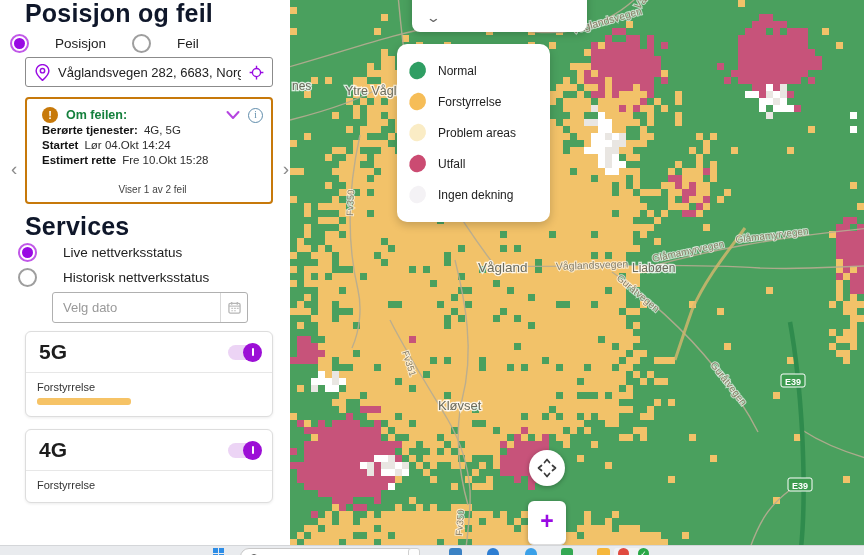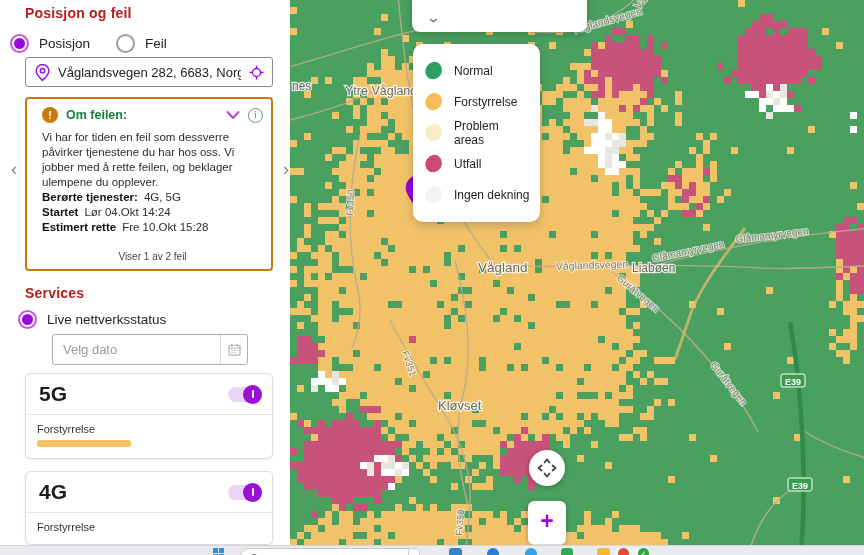--- a/index.html
+++ b/index.html
@@ -1,24 +1,24 @@
 <!DOCTYPE html>
 <html><head>
 <meta charset="utf-8">
 <style>
   html,body{margin:0;padding:0;background:#cfcfcf;}
   *{box-sizing:border-box;font-family:"Liberation Sans",sans-serif;}
   .app{position:relative;width:864px;height:555px;background:#fff;overflow:hidden;}
 
   
   .sidebar{position:absolute;left:0;top:0;width:290px;height:545px;background:#fff;z-index:5;}
-  .h2{font-size:14px;font-weight:bold;color:#b91c1c;margin:3px 0 0 25px;line-height:21px;letter-spacing:.2px;}
+  .h2{font-size:25px;font-weight:bold;color:#0f172a;margin:3px 0 0 25px;line-height:21px;letter-spacing:.2px;}
   .mode-radios{display:flex;gap:26px;margin:10px 0 0 10px;}
   .v-radios{display:flex;flex-direction:column;gap:6px;margin:6px 0 0 18px;}
-  .radio-row{display:flex;align-items:center;gap:10px;}
+  .radio-row{display:flex;align-items:center;gap:26px;}
   .radio{width:19px;height:19px;border-radius:50%;border:2px solid #9e9e9e;background:#fff;flex:0 0 auto;position:relative;}
   .radio.sel{border-color:#c158e8;}
   .radio.sel::after{content:"";position:absolute;left:2px;top:2px;width:11px;height:11px;border-radius:50%;background:#990ae3;}
   .radio-label{font-size:13.5px;color:#222;}
 
   .address-box{display:flex;align-items:center;gap:8px;margin:4px 0 0 25px;width:248px;height:30px;border:1px solid #8b8b8b;border-radius:3px;background:#fff;padding:0 8px 0 9px;}
   .address-box .addr-text{font-size:13px;color:#222;flex:1;white-space:nowrap;overflow:hidden;}
 
   .carousel{position:relative;}
   .chev{position:absolute;top:62px;font-size:19px;color:#8a8a8a;cursor:pointer;line-height:19px;}
@@ -52,21 +52,21 @@
 
   
   .map{position:absolute;left:290px;top:0;width:574px;height:555px;background:#4aa05e;overflow:hidden;}
   .map svg text.place{fill:#6b6b5c;paint-order:stroke;stroke:rgba(255,255,255,.8);stroke-width:2.5px;}
   .map svg text.road{fill:#8a8068;paint-order:stroke;stroke:rgba(255,255,255,.65);stroke-width:2px;}
 
   .karttyper{position:absolute;left:412px;top:-12px;width:175px;height:44px;background:#fff;border-radius:8px;box-shadow:0 2px 8px rgba(0,0,0,.22);z-index:6;display:flex;align-items:flex-end;padding:0 18px 7px 16px;}
   .karttyper .kt-label{font-size:13.5px;font-weight:bold;color:#222;flex:1;}
   .kt-chev{color:#666;font-size:13px;transform:scaleX(1.4);}
 
-  .legend{position:absolute;left:413px;top:44px;width:127px;background:#fff;border-radius:10px;box-shadow:0 3px 10px rgba(0,0,0,.2);z-index:6;padding:11px 10px 12px 12px;}
+  .legend{position:absolute;left:397px;top:44px;width:153px;background:#fff;border-radius:10px;box-shadow:0 3px 10px rgba(0,0,0,.2);z-index:6;padding:11px 10px 12px 12px;}
   .leg-row{display:flex;align-items:center;gap:12px;height:31px;}
   .leg-blob{width:17px;height:17px;border-radius:62% 38% 55% 45% / 55% 50% 50% 45%;transform:rotate(-12deg);flex:0 0 auto;}
   .leg-label{font-size:12px;color:#222;}
 
   .pan-ctl{position:absolute;left:529px;top:450px;width:36px;height:36px;border-radius:50%;background:#fff;box-shadow:0 1px 5px rgba(0,0,0,.3);z-index:6;display:flex;align-items:center;justify-content:center;}
   .zoom-btn{position:absolute;left:528px;top:501px;width:38px;height:44px;background:#fff;border-radius:6px;box-shadow:0 1px 5px rgba(0,0,0,.3);z-index:6;display:flex;align-items:center;justify-content:center;border-bottom:1px solid #ddd;}
   .zoom-btn .plus{color:#990ae3;font-size:23px;font-weight:bold;line-height:20px;margin-top:-4px;}
 
   
   .taskbar{position:absolute;left:0;bottom:0;width:864px;height:10px;background:#e9ebee;border-top:1px solid #d4d6d9;z-index:9;overflow:hidden;}
@@ -3105,35 +3105,38 @@
       <div class="alert">
         <div class="alert-head">
           <span class="warn-ic">!</span>
           <span class="alert-title">Om feilen:</span>
           <span class="spacer"></span>
           <svg width="14" height="10" viewBox="0 0 14 10">
             <path d="M1.5 2 L7 8 L12.5 2" fill="none" stroke="#b545e0" stroke-width="2" stroke-linecap="round" stroke-linejoin="round"></path>
           </svg>
           <span class="info-ic">i</span>
         </div>
-        <div class="alert-body">Vi har for tiden en feil som dessverre påvirker tjenestene du har hos oss. Vi jobber med å rette feilen, og beklager ulempene du opplever.</div>
         <div class="info-row"><b>Berørte tjenester:</b><span>4G, 5G</span></div>
         <div class="info-row"><b>Startet</b><span>Lør 04.Okt 14:24</span></div>
         <div class="info-row"><b>Estimert rette</b><span>Fre 10.Okt 15:28</span></div>
         <div class="alert-pag">Viser 1 av 2 feil</div>
       </div>
       <span class="chev right">›</span>
     </div>
 
     <div class="h2" style="margin-top:12px;">Services</div>
 
     <div class="v-radios" id="service-radios">
         <div class="radio-row">
           <span class="radio sel"></span>
           <span class="radio-label">Live nettverksstatus</span>
+        </div>
+        <div class="radio-row">
+          <span class="radio"></span>
+          <span class="radio-label">Historisk nettverksstatus</span>
         </div>
       </div>
 
     <div class="date-input">
       <span class="ph">Velg dato</span>
       <span class="cal-cell">
         <svg width="13" height="13" viewBox="0 0 14 14">
           <rect x="1" y="2.5" width="12" height="10.5" rx="1.5" fill="none" stroke="#b7b7b7" stroke-width="1.4"></rect>
           <path d="M1 5.5 h12" stroke="#b7b7b7" stroke-width="1.2"></path>
           <path d="M4 1 v3 M10 1 v3" stroke="#b7b7b7" stroke-width="1.4"></path>

